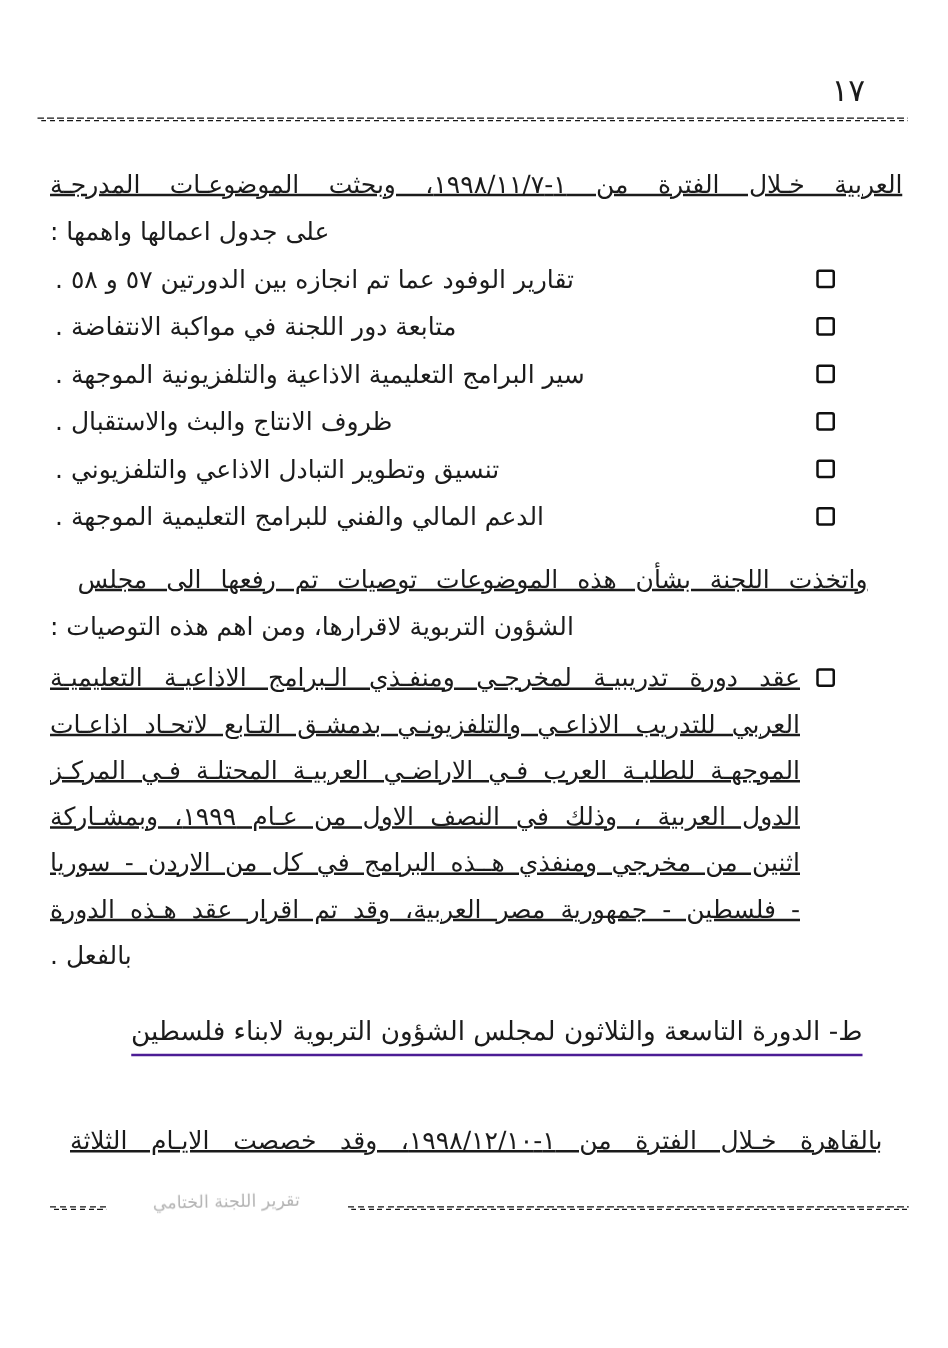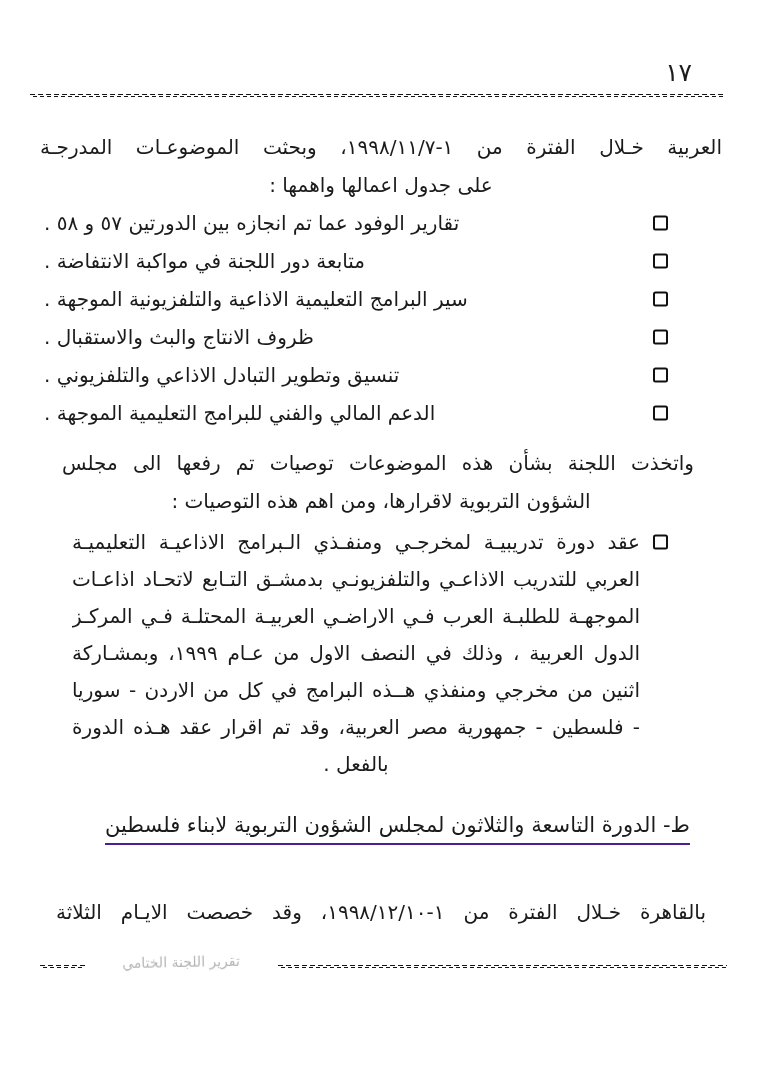--- a/index.html
+++ b/index.html
@@ -12,42 +12,42 @@
     color:#1b1b1b;
     direction:rtl;
   }
   .abs{position:absolute;left:40px;right:36px;}
   .line{
     height:38px;line-height:38px;
     font-size:20px;
     overflow:hidden;
     white-space:normal;
   }
-  .just{text-align:justify;text-align-last:justify;-moz-text-align-last:justify;text-justify:inter-word;}
-  .r{text-align:center;}
+  .just{text-align:justify;text-align-last:justify;-moz-text-align-last:justify;text-justify:inter-word;text-decoration:underline;}
+  .r{text-align:left;}
 
   
   .page-number{
     position:absolute;top:58px;left:0;right:66px;
     font-size:25px;letter-spacing:2px;
   }
   .dash-rule{
     height:3px;
     background:
       repeating-linear-gradient(90deg,#151515 0 5px,rgba(0,0,0,0) 5px 8px) 0 0/100% 1.4px no-repeat,
       repeating-linear-gradient(90deg,#151515 0 4px,rgba(0,0,0,0) 4px 7px) 3px 100%/100% 1.2px no-repeat;
   }
   .header-rule{position:absolute;top:94px;left:30px;right:32px;}
 
   
   .b-intro{top:128px;}
   .b-agenda{top:204px;}
   .b-resintro{top:444px;}
   .b-rec{top:524px;padding-right:82px;}
-  .b-rec .line{height:37px;line-height:37px;margin-left:32px;}
+  .b-rec .line{height:37px;line-height:37px;}
   .b-heading{position:absolute;top:810px;right:68px;}
   .b-session{top:853px;}
 
   .indent-first{padding-right:28px;padding-left:22px;}
   .hang{padding-right:16px;padding-left:16px;margin-top:40px;}
 
   
   .agenda-item{position:relative;height:38px;line-height:38px;padding-left:4px;padding-right:82px;text-align:left;font-size:20px;overflow:hidden;}
   .sq{
     position:absolute;right:54px;top:50%;

